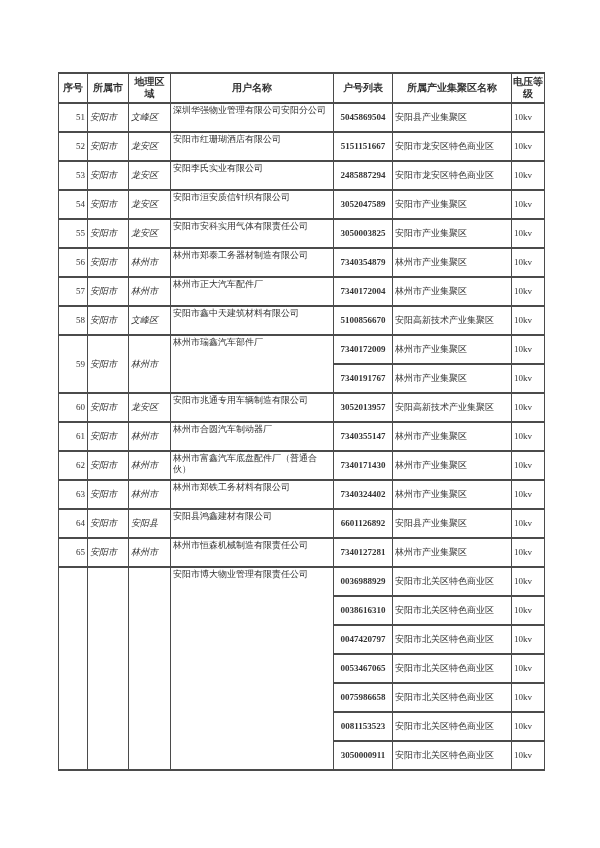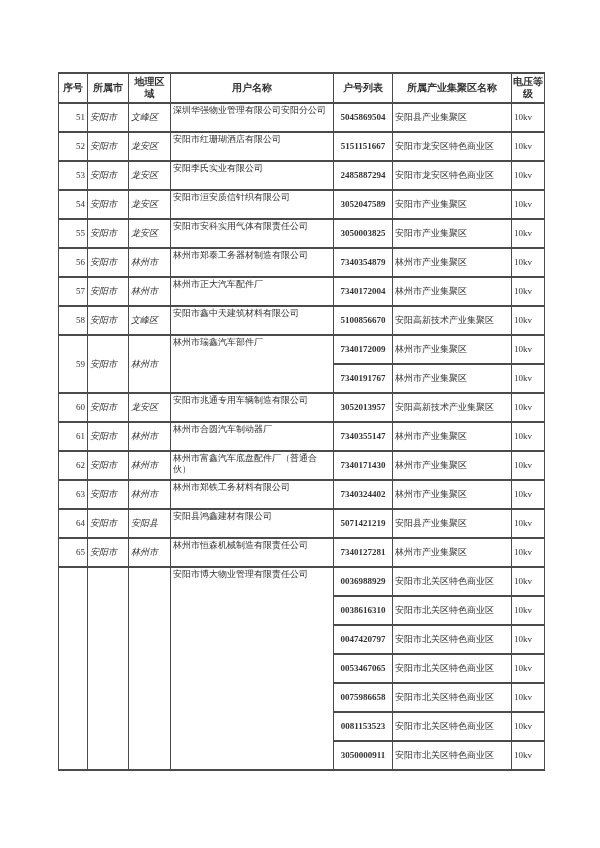--- a/index.html
+++ b/index.html
@@ -229,21 +229,21 @@
           <td class="c-user">林州市郑铁工务材料有限公司</td>
           <td class="c-account">7340324402</td>
           <td class="c-cluster">林州市产业集聚区</td>
           <td class="c-voltage">10kv</td>
         </tr>
         <tr class="data-row">
           <td class="c-seq">64</td>
           <td class="c-city">安阳市</td>
           <td class="c-region">安阳县</td>
           <td class="c-user">安阳县鸿鑫建材有限公司</td>
-          <td class="c-account">5071421219</td>
+          <td class="c-account">6601126892</td>
           <td class="c-cluster">安阳县产业集聚区</td>
           <td class="c-voltage">10kv</td>
         </tr>
         <tr class="data-row">
           <td class="c-seq">65</td>
           <td class="c-city">安阳市</td>
           <td class="c-region">林州市</td>
           <td class="c-user">林州市恒森机械制造有限责任公司</td>
           <td class="c-account">7340127281</td>
           <td class="c-cluster">林州市产业集聚区</td>

